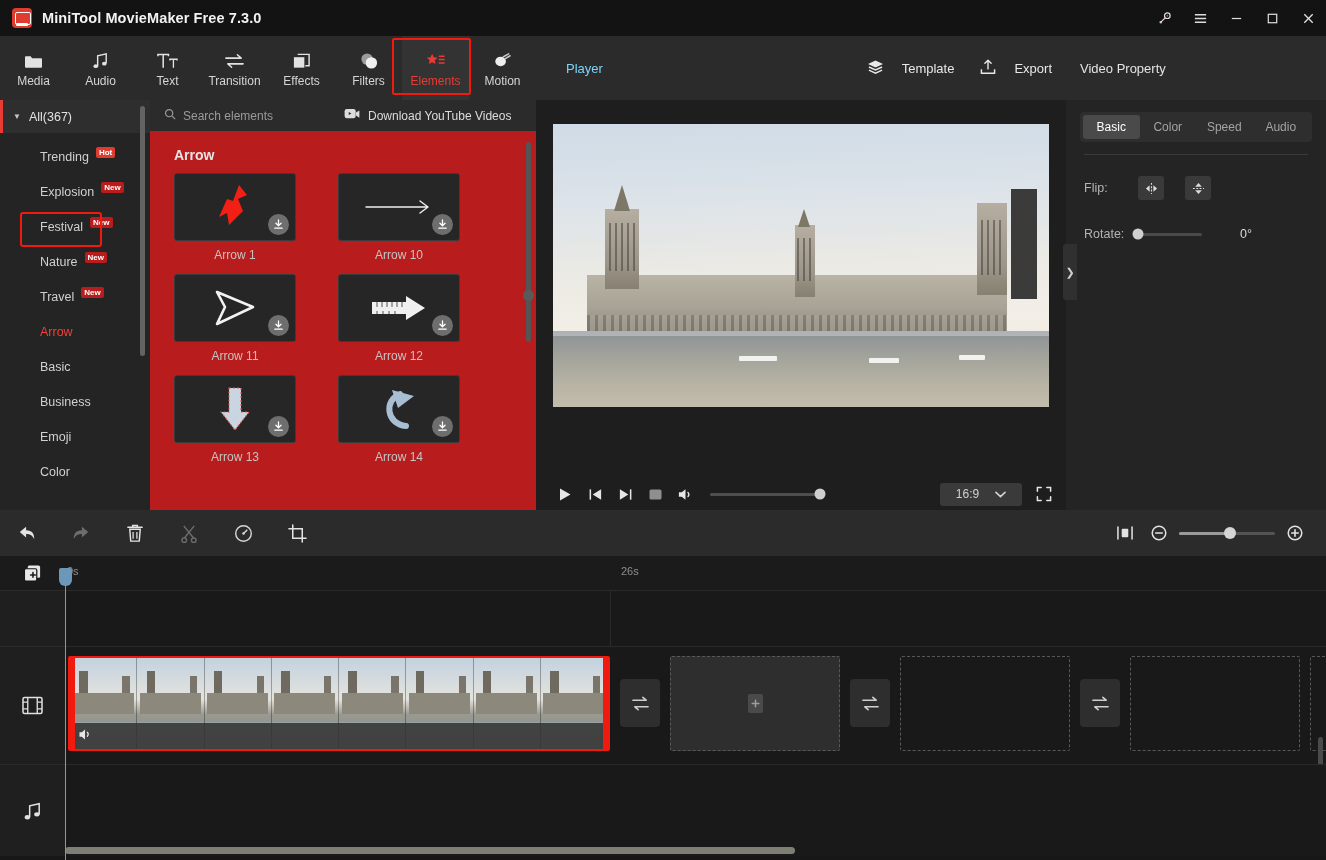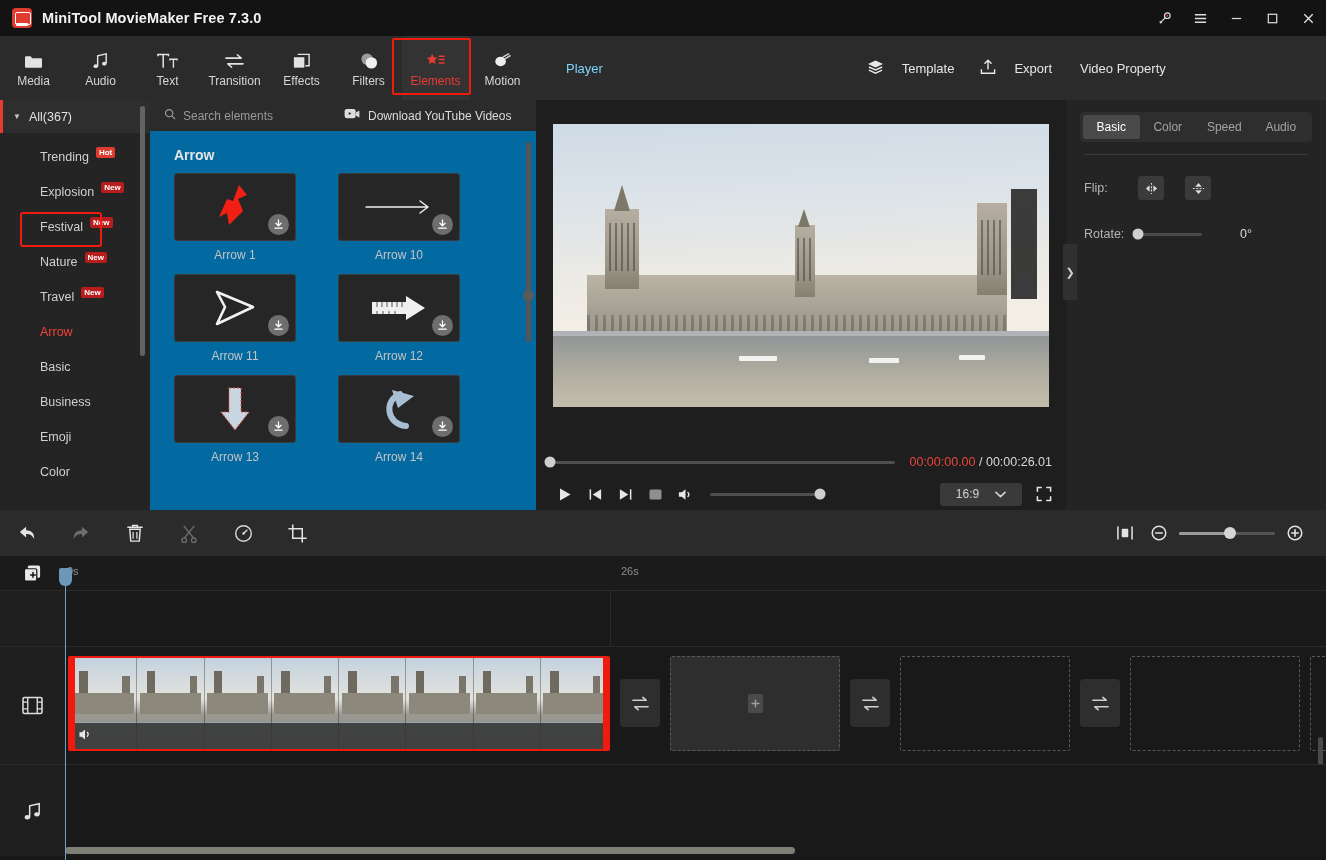--- a/index.html
+++ b/index.html
@@ -93,21 +93,21 @@
     border: 2px solid #f01a0e; border-radius: 3px; pointer-events: none;
   }
   .cat-scroll {
     position: absolute; right: 5px; top: 6px; width: 5px; height: 250px;
     background: #636363; border-radius: 3px;
   }
 
   
   .elpanel {
     position: absolute; left: 150px; top: 100px; width: 386px; height: 410px;
-    background: #0369a1;
+    background: #b91c1c;
   }
   .elsearch {
     height: 31px; background: #2b2b2b; display: flex; align-items: center;
     font-size: 12px; color: #9a9a9a;
   }
   .elsearch .sbox { display: flex; align-items: center; width: 186px; padding-left: 14px; cursor: text; }
   .elsearch .ph { margin-left: 7px; }
   .yt-dl { display: flex; align-items: center; cursor: pointer; color: #dcdcdc; font-size: 12px; }
   .yt-dl span { margin-left: 8px; }
   .el-section { font-size: 14px; font-weight: bold; color: #e6e6e6; margin: 16px 0 0 24px; }
@@ -684,28 +684,20 @@
       <div class="tower" style="left:242px;bottom:110px;width:20px;height:72px;"></div>
       <div class="spire" style="left:245px;bottom:180px;border-bottom-width:18px;border-left-width:6px;border-right-width:6px;"></div>
       <div class="tower" style="left:424px;bottom:112px;width:30px;height:92px;"></div>
       <div class="tower" style="left:458px;bottom:108px;width:26px;height:110px;background:#3b3b3b;"></div>
       <div class="water"></div>
       <div class="boat" style="left:186px;bottom:46px;width:38px;"></div>
       <div class="boat" style="left:316px;bottom:44px;width:30px;"></div>
       <div class="boat" style="left:406px;bottom:47px;width:26px;"></div>
     </div>
 
-    <div class="seekrow">
-      <div class="seekbar">
-        <div class="seekknob"></div>
-      </div>
-      <div class="tcode">
-        <span class="cur">00:00:00.00</span><span> / </span><span>00:00:26.01</span>
-      </div>
-    </div>
 
     <div class="ctrlrow">
       <div class="cbtn">
         <svg width="14" height="15" viewBox="0 0 14 15">
             <path d="M2 1.5 L12.5 7.5 L2 13.5 Z" fill="#e6e6e6"></path>
           </svg>
       </div>
       <div class="cbtn">
         <svg width="15" height="15" viewBox="0 0 16 15">
             <path d="M2.5 2v11" stroke="#e6e6e6" stroke-width="1.6"></path>

